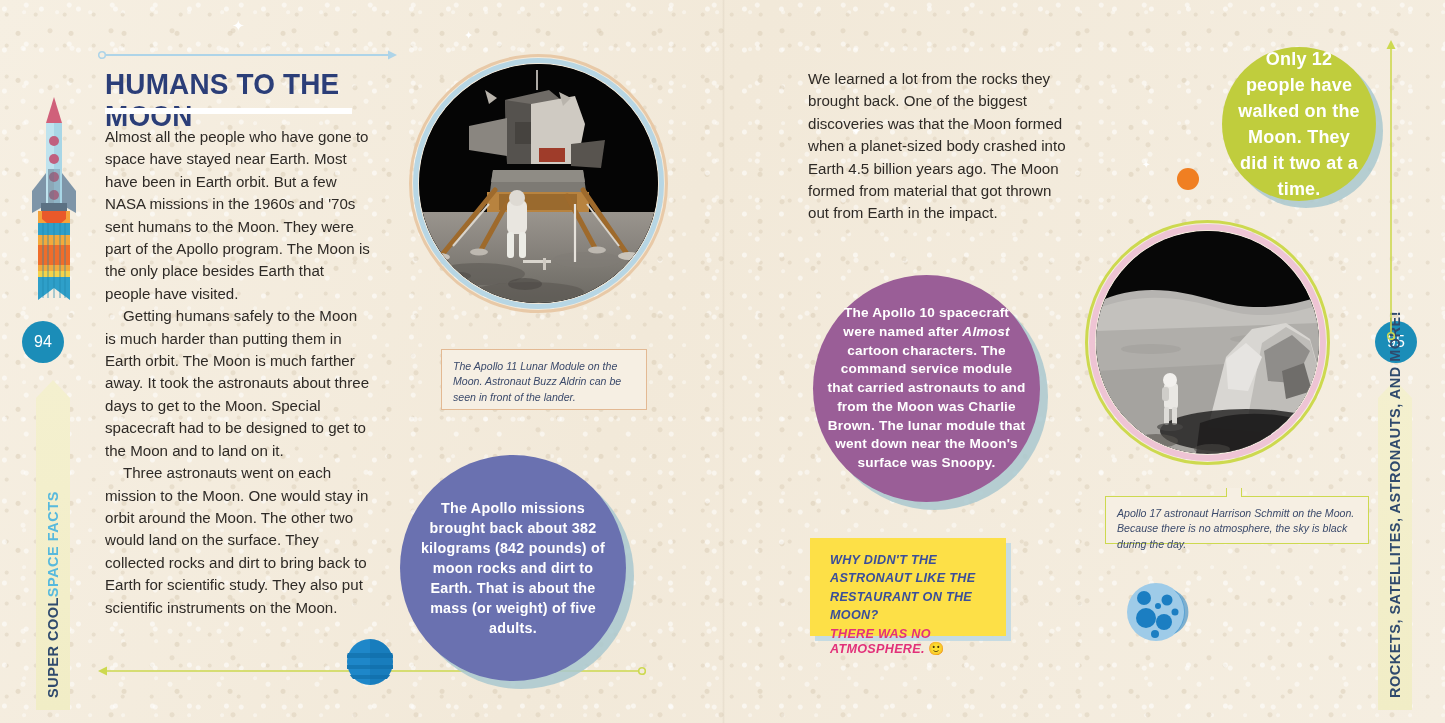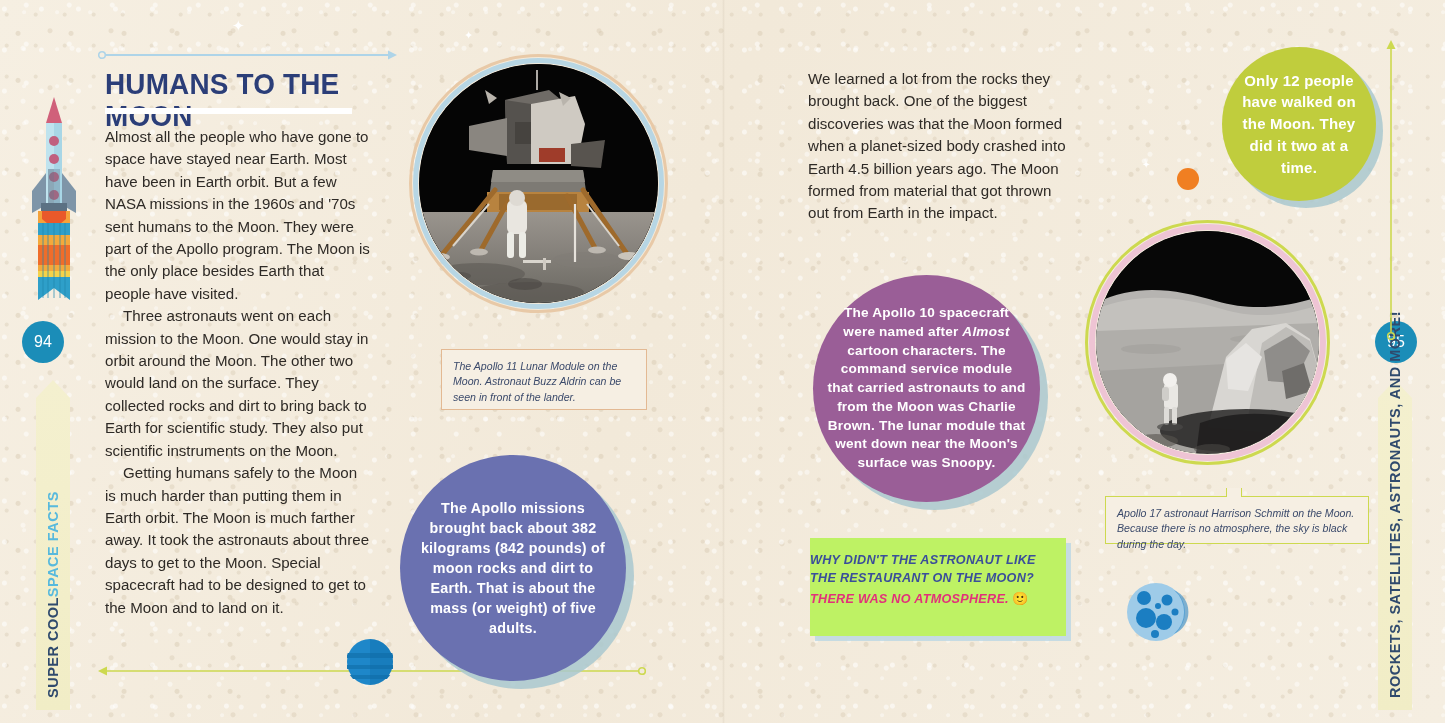--- a/index.html
+++ b/index.html
@@ -146,30 +146,30 @@
   }
   .b-blue{left:400px;top:455px;width:226px;height:226px;background:#6a71b0;
     font-size:14.3px;line-height:1.40;letter-spacing:.25px;}
   .b-blue-sh{left:408px;top:463px;width:226px;height:226px;}
 
   .b-purple{left:813px;top:275px;width:227px;height:227px;background:#9a5e97;
     font-size:13.6px;line-height:1.38;letter-spacing:.2px;}
   .b-purple-sh{left:821px;top:283px;width:227px;height:227px;}
 
   .b-green{left:1222px;top:47px;width:154px;height:154px;background:#c0cd3d;
-    font-size:15px;line-height:1.45;letter-spacing:.2px;}
+    font-size:18px;line-height:1.45;letter-spacing:.2px;}
   .b-green-sh{left:1229px;top:54px;width:154px;height:154px;}
 
   .bubble em{font-style:italic;}
 
   
   .joke{
-    position:absolute;left:810px;top:538px;width:256px;height:98px;
-    background:#bef264;box-sizing:border-box;
-    padding:13px 14px 10px 0;
+    position:absolute;left:810px;top:538px;width:196px;height:98px;
+    background:#fde047;box-sizing:border-box;
+    padding:13px 14px 10px 20px;
     box-shadow:5px 5px 0 rgba(183,214,228,.75);
   }
   .joke .q{
     font-style:italic;font-weight:bold;font-size:12.6px;line-height:1.45;
     color:#3a4e9a;letter-spacing:.3px;
   }
   .joke .a{
     margin-top:3px;
     font-style:italic;font-weight:bold;font-size:12.6px;
     color:#e2317a;letter-spacing:.3px;
@@ -281,22 +281,22 @@
     <line x1="7" y1="9" x2="7" y2="292" stroke="#cdd94f" stroke-width="1.6"></line>
     <path d="M2.5 9 L7 0 L11.5 9 Z" fill="#cdd94f"></path>
   </svg>
 </div>
 
 <div class="headline">HUMANS TO THE MOON</div>
 <div class="headline-rule"></div>
 
 <div class="col col-left">
   <p>Almost all the people who have gone to space have stayed near Earth. Most have been in Earth orbit. But a few NASA missions in the 1960s and '70s sent humans to the Moon. They were part of the Apollo program. The Moon is the only place besides Earth that people have visited.</p>
+  <p>Getting humans safely to the Moon is much harder than putting them in Earth orbit. The Moon is much farther away. It took the astronauts about three days to get to the Moon. Special spacecraft had to be designed to get to the Moon and to land on it.</p>
   <p>Three astronauts went on each mission to the Moon. One would stay in orbit around the Moon. The other two would land on the surface. They collected rocks and dirt to bring back to Earth for scientific study. They also put scientific instruments on the Moon.</p>
-  <p>Getting humans safely to the Moon is much harder than putting them in Earth orbit. The Moon is much farther away. It took the astronauts about three days to get to the Moon. Special spacecraft had to be designed to get to the Moon and to land on it.</p>
 </div>
 
 <div class="col col-right">
   <p>We learned a lot from the rocks they brought back. One of the biggest discoveries was that the Moon formed when a planet-sized body crashed into Earth 4.5 billion years ago. The Moon formed from material that got thrown out from Earth in the impact.</p>
 </div>
 
 <div class="ring p1-outer"></div>
 <div class="ring p1-mid"></div>
 <div class="photo p1-img">
   <svg width="239" height="239" viewBox="0 0 239 239">

